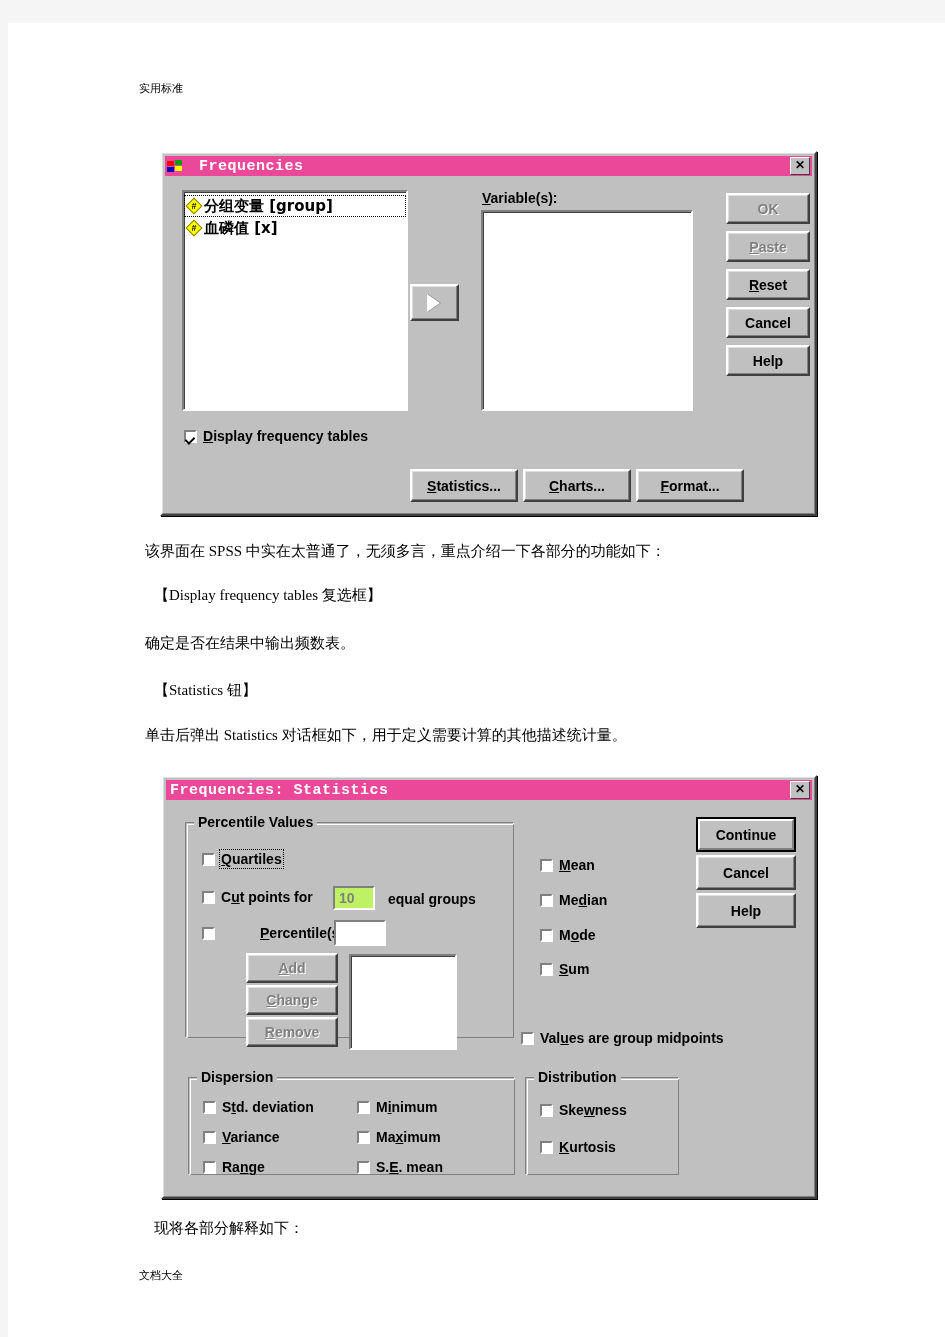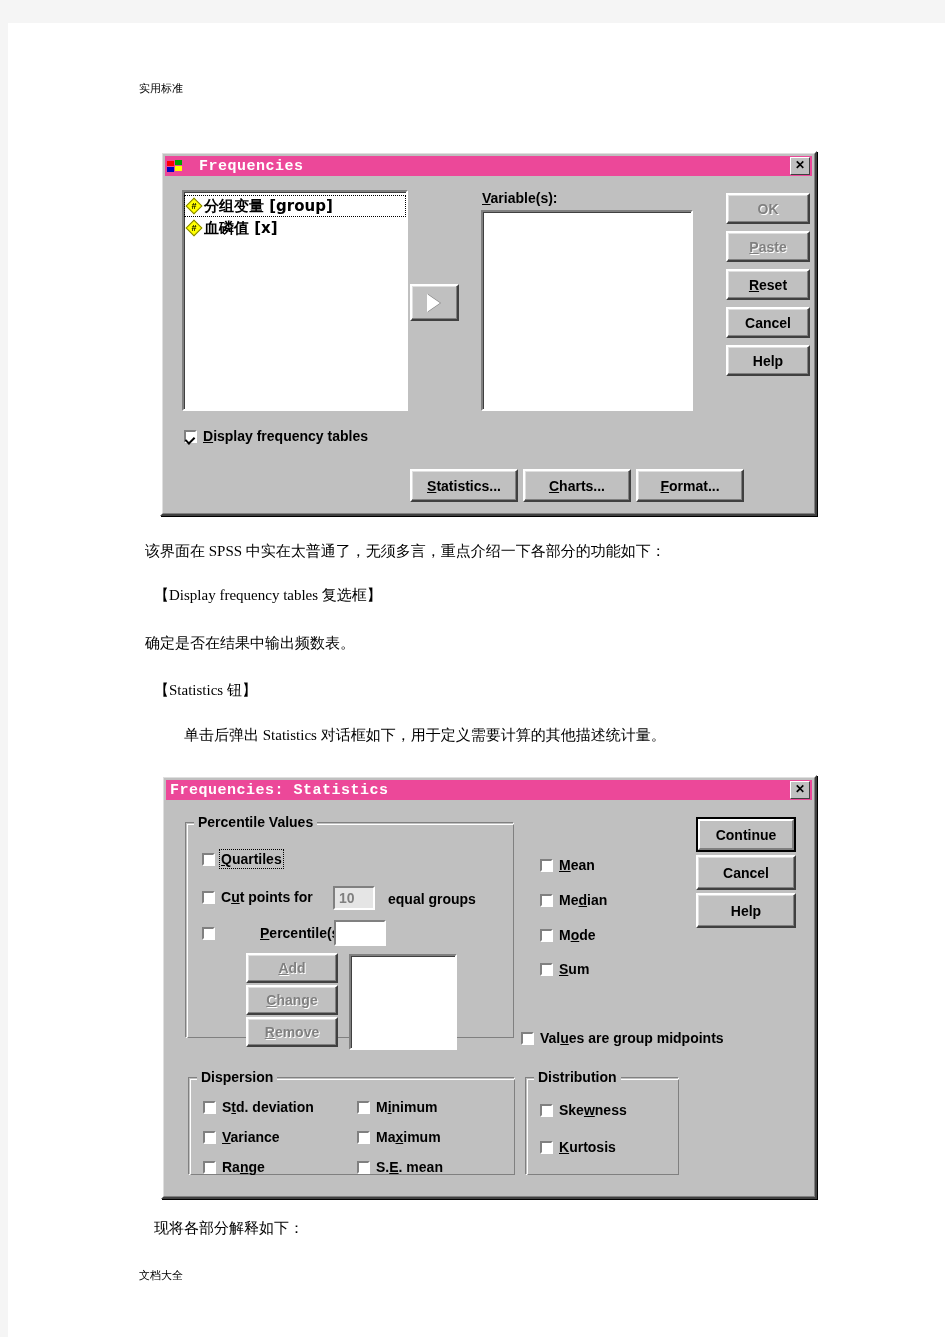--- a/index.html
+++ b/index.html
@@ -101,21 +101,21 @@
   .listbox{
     position:absolute;background:#ffffff;
     border-top:2px solid #808080;
     border-left:2px solid #808080;
     border-right:2px solid #ffffff;
     border-bottom:2px solid #ffffff;
     box-shadow:inset 1px 1px 0 0 #404040;
     overflow:hidden;
   }
   .field{
-    position:absolute;background:#e5e5e5;
+    position:absolute;background:#bef264;
     border-top:2px solid #808080;
     border-left:2px solid #808080;
     border-right:2px solid #ffffff;
     border-bottom:2px solid #ffffff;
     font-size:14px;font-weight:bold;color:#808080;
     display:flex;align-items:center;padding-left:4px;
     box-sizing:border-box;
   }
   .field.white{background:#ffffff;}
 
@@ -271,21 +271,21 @@
     </div>
     <div class="btn" style="left:474px;top:316px;width:104px;height:29px;">
       <span class="u">F</span>ormat...
     </div>
   </div>
 
   <div class="doc-text body-cn" style="left:137px;top:519px;">该界面在 SPSS 中实在太普通了，无须多言，重点介绍一下各部分的功能如下：</div>
   <div class="doc-text body-cn" style="left:146px;top:563px;">【Display frequency tables 复选框】</div>
   <div class="doc-text body-cn" style="left:137px;top:611px;">确定是否在结果中输出频数表。</div>
   <div class="doc-text body-cn" style="left:146px;top:658px;">【Statistics 钮】</div>
-  <div class="doc-text body-cn" style="left:137px;top:703px;margin-left:39px;">单击后弹出 Statistics 对话框如下，用于定义需要计算的其他描述统计量。</div>
+  <div class="doc-text body-cn" style="left:137px;top:703px;">单击后弹出 Statistics 对话框如下，用于定义需要计算的其他描述统计量。</div>
 
   <div class="dlg" style="left:153px;top:752px;width:652px;height:420px;">
     <div class="dlg-inner-bevel"></div>
 
     <div class="titlebar">
       <div class="title-text" style="padding-left:4px;">Frequencies: Statistics</div>
       <div class="title-close">✕</div>
     </div>
 
     <div class="group" style="left:22px;top:45px;width:327px;height:214px;">

